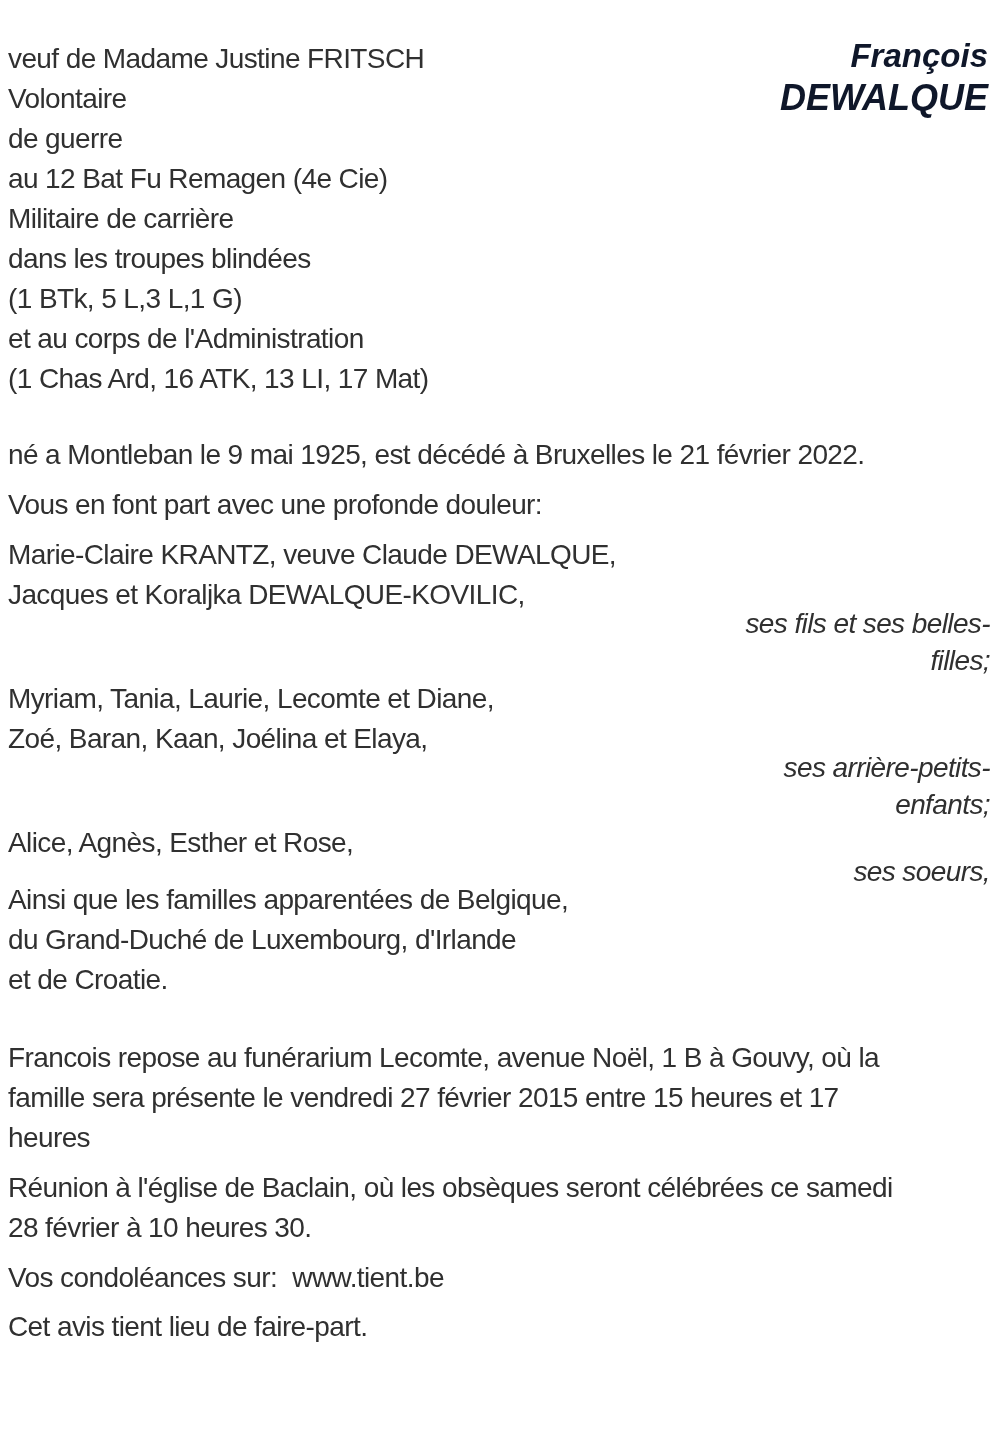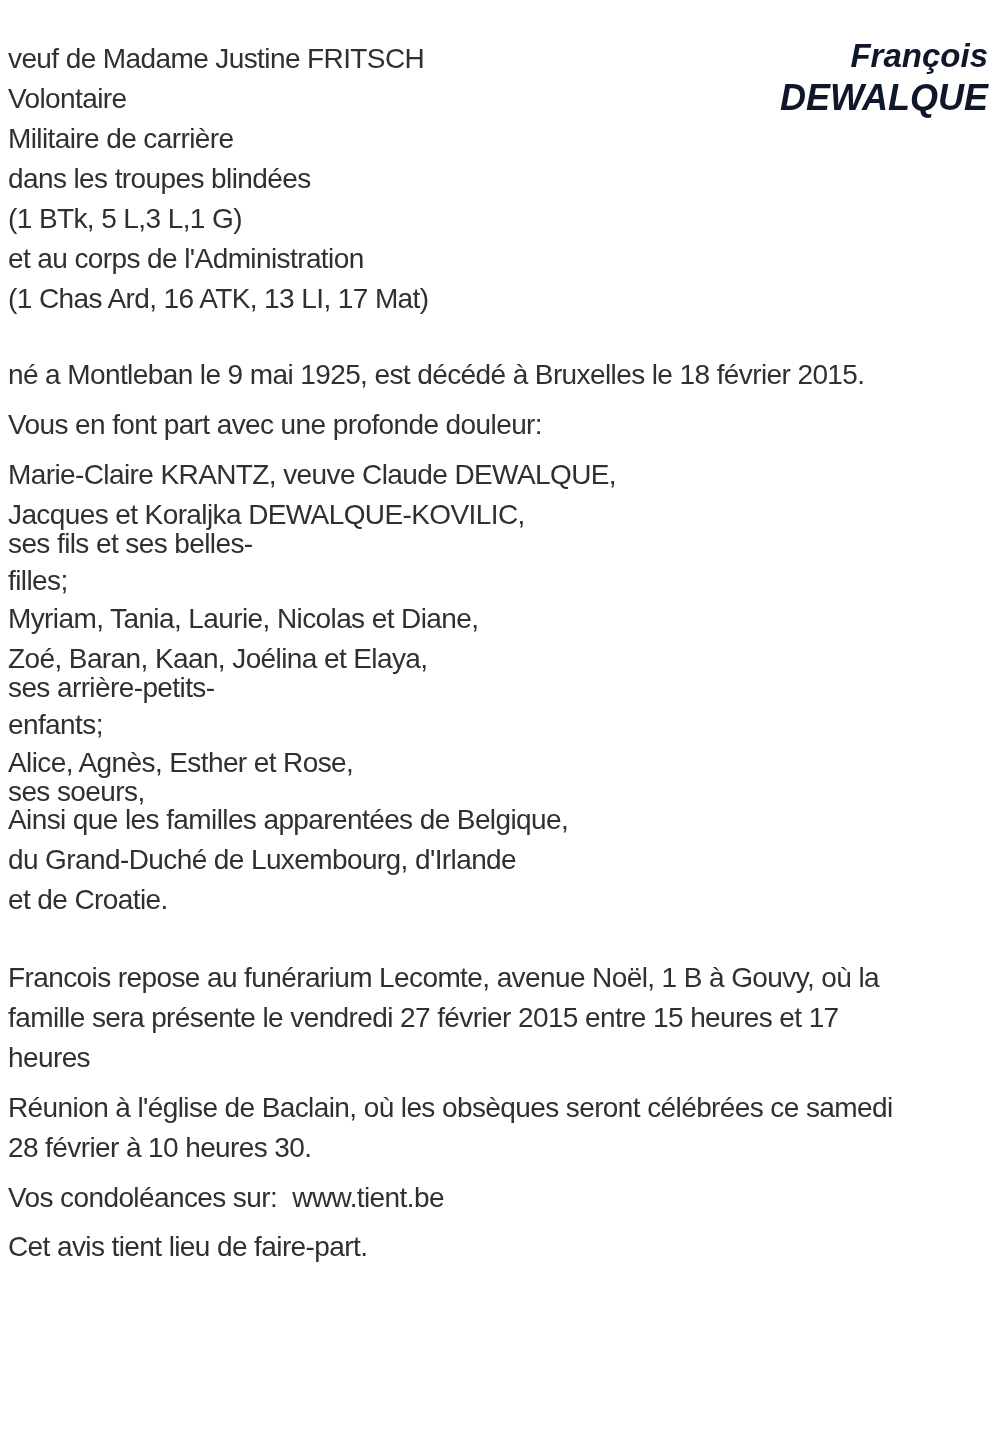--- a/index.html
+++ b/index.html
@@ -44,20 +44,22 @@
   .last-name {
     font-size: 36px;
     line-height: 44px;
   }
   
   .birth-line   { margin-top: 36px; }
   .intro-line   { margin-top: 10px; }
   .family       { margin-top: 10px; }
   .relation-block {
     margin-top: -10px;
+    text-align: right;
+    font-style: italic;
   }
   .relation-block .line {
     line-height: 37px;
   }
   .extended     { margin-top: -10px; }
   .repose       { margin-top: 38px; }
   .service      { margin-top: 10px; }
   .condolences  { margin-top: 10px; }
   .notice       { margin-top: 9px; }
   .website { margin-left: 8px; }
@@ -68,43 +70,45 @@
 <div class="page">
 
   <div class="name-block">
     <div class="first-name">François</div>
     <div class="last-name">DEWALQUE</div>
   </div>
 
   <div class="titles">
     <div class="line">veuf de Madame Justine FRITSCH</div>
     <div class="line">Volontaire</div>
+    <div class="line">de guerre</div>
+    <div class="line">au 12 Bat Fu Remagen (4e Cie)</div>
     <div class="line">Militaire de carrière</div>
     <div class="line">dans les troupes blindées</div>
     <div class="line">(1 BTk, 5 L,3 L,1 G)</div>
     <div class="line">et au corps de l'Administration</div>
     <div class="line">(1 Chas Ard, 16 ATK, 13 LI, 17 Mat)</div>
   </div>
 
-  <div class="line birth-line">né a Montleban le 9 mai 1925, est décédé à Bruxelles le 18 février 2015.</div>
+  <div class="line birth-line">né a Montleban le 9 mai 1925, est décédé à Bruxelles le 21 février 2022.</div>
   <div class="line intro-line">Vous en font part avec une profonde douleur:</div>
 
   <div class="family">
 
     <div>
       <div class="line">Marie-Claire KRANTZ, veuve Claude DEWALQUE,</div>
       <div class="line">Jacques et Koraljka DEWALQUE-KOVILIC,</div>
       <div class="relation-block">
         <div class="line">ses fils et ses belles-</div>
         <div class="line">filles;</div>
       </div>
     </div>
 
     <div>
-      <div class="line">Myriam, Tania, Laurie, Nicolas et Diane,</div>
+      <div class="line">Myriam, Tania, Laurie, Lecomte et Diane,</div>
     </div>
 
     <div>
       <div class="line">Zoé, Baran, Kaan, Joélina et Elaya,</div>
       <div class="relation-block">
         <div class="line">ses arrière-petits-</div>
         <div class="line">enfants;</div>
       </div>
     </div>
 

